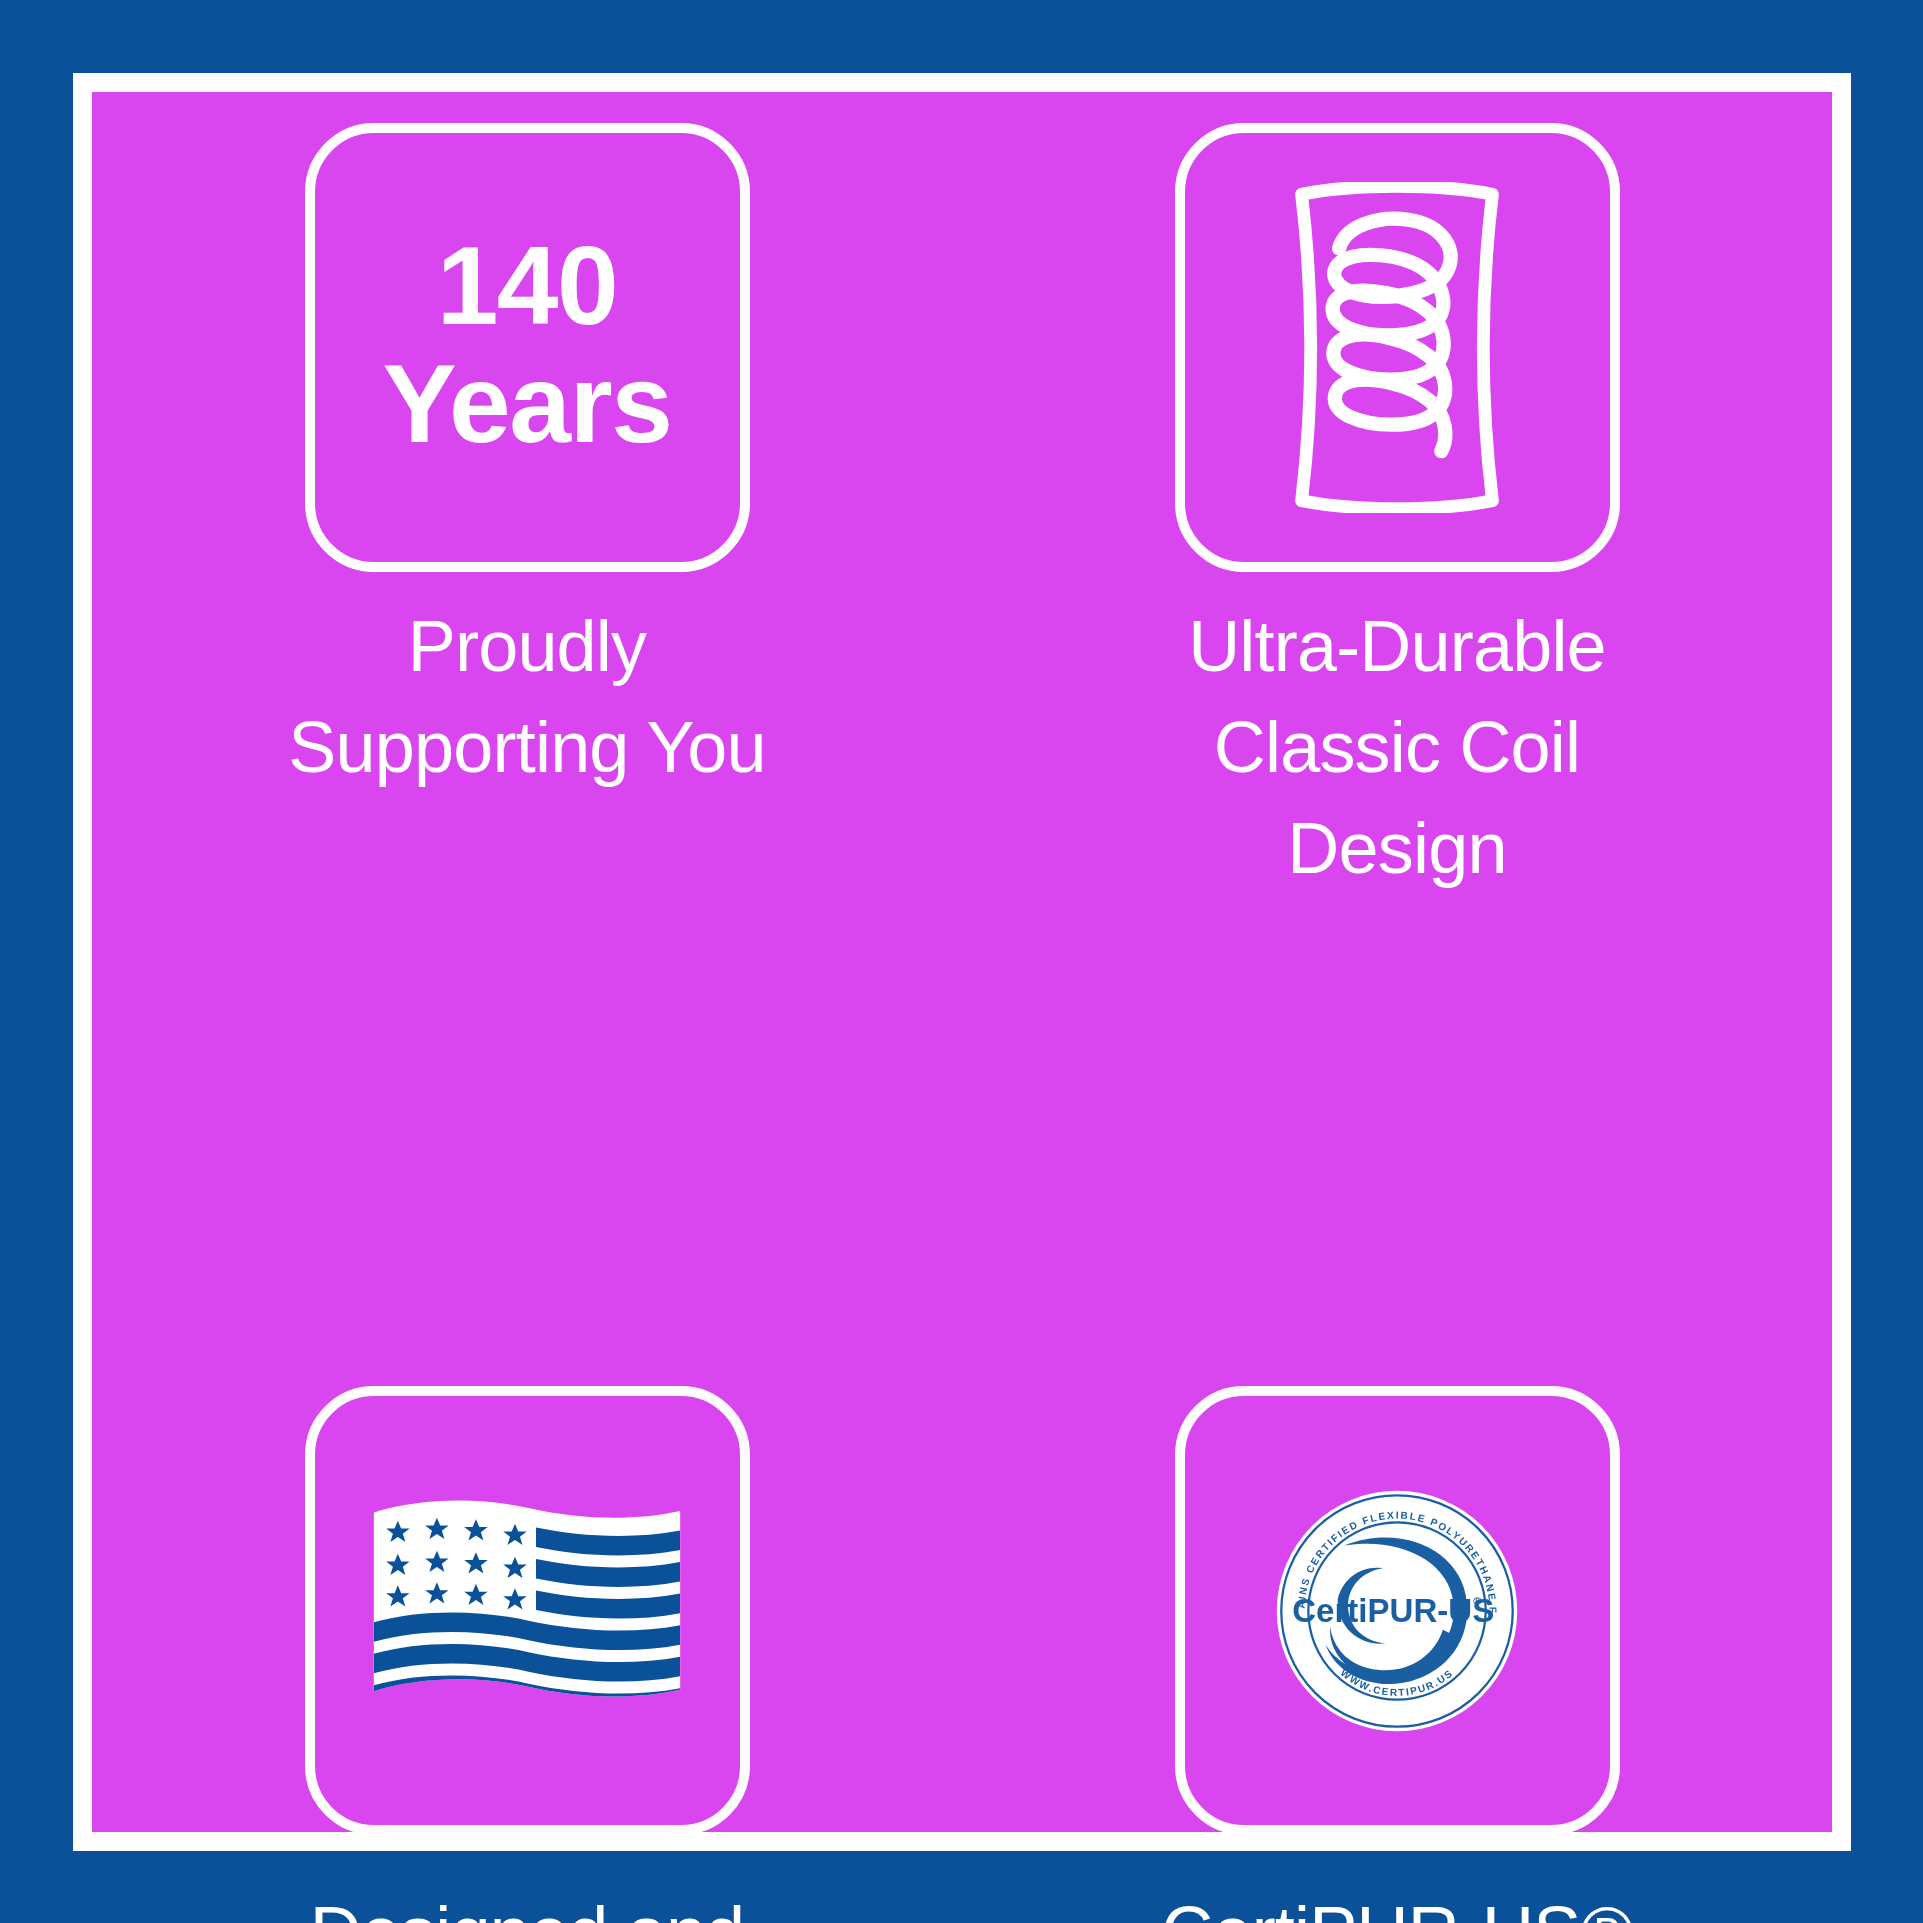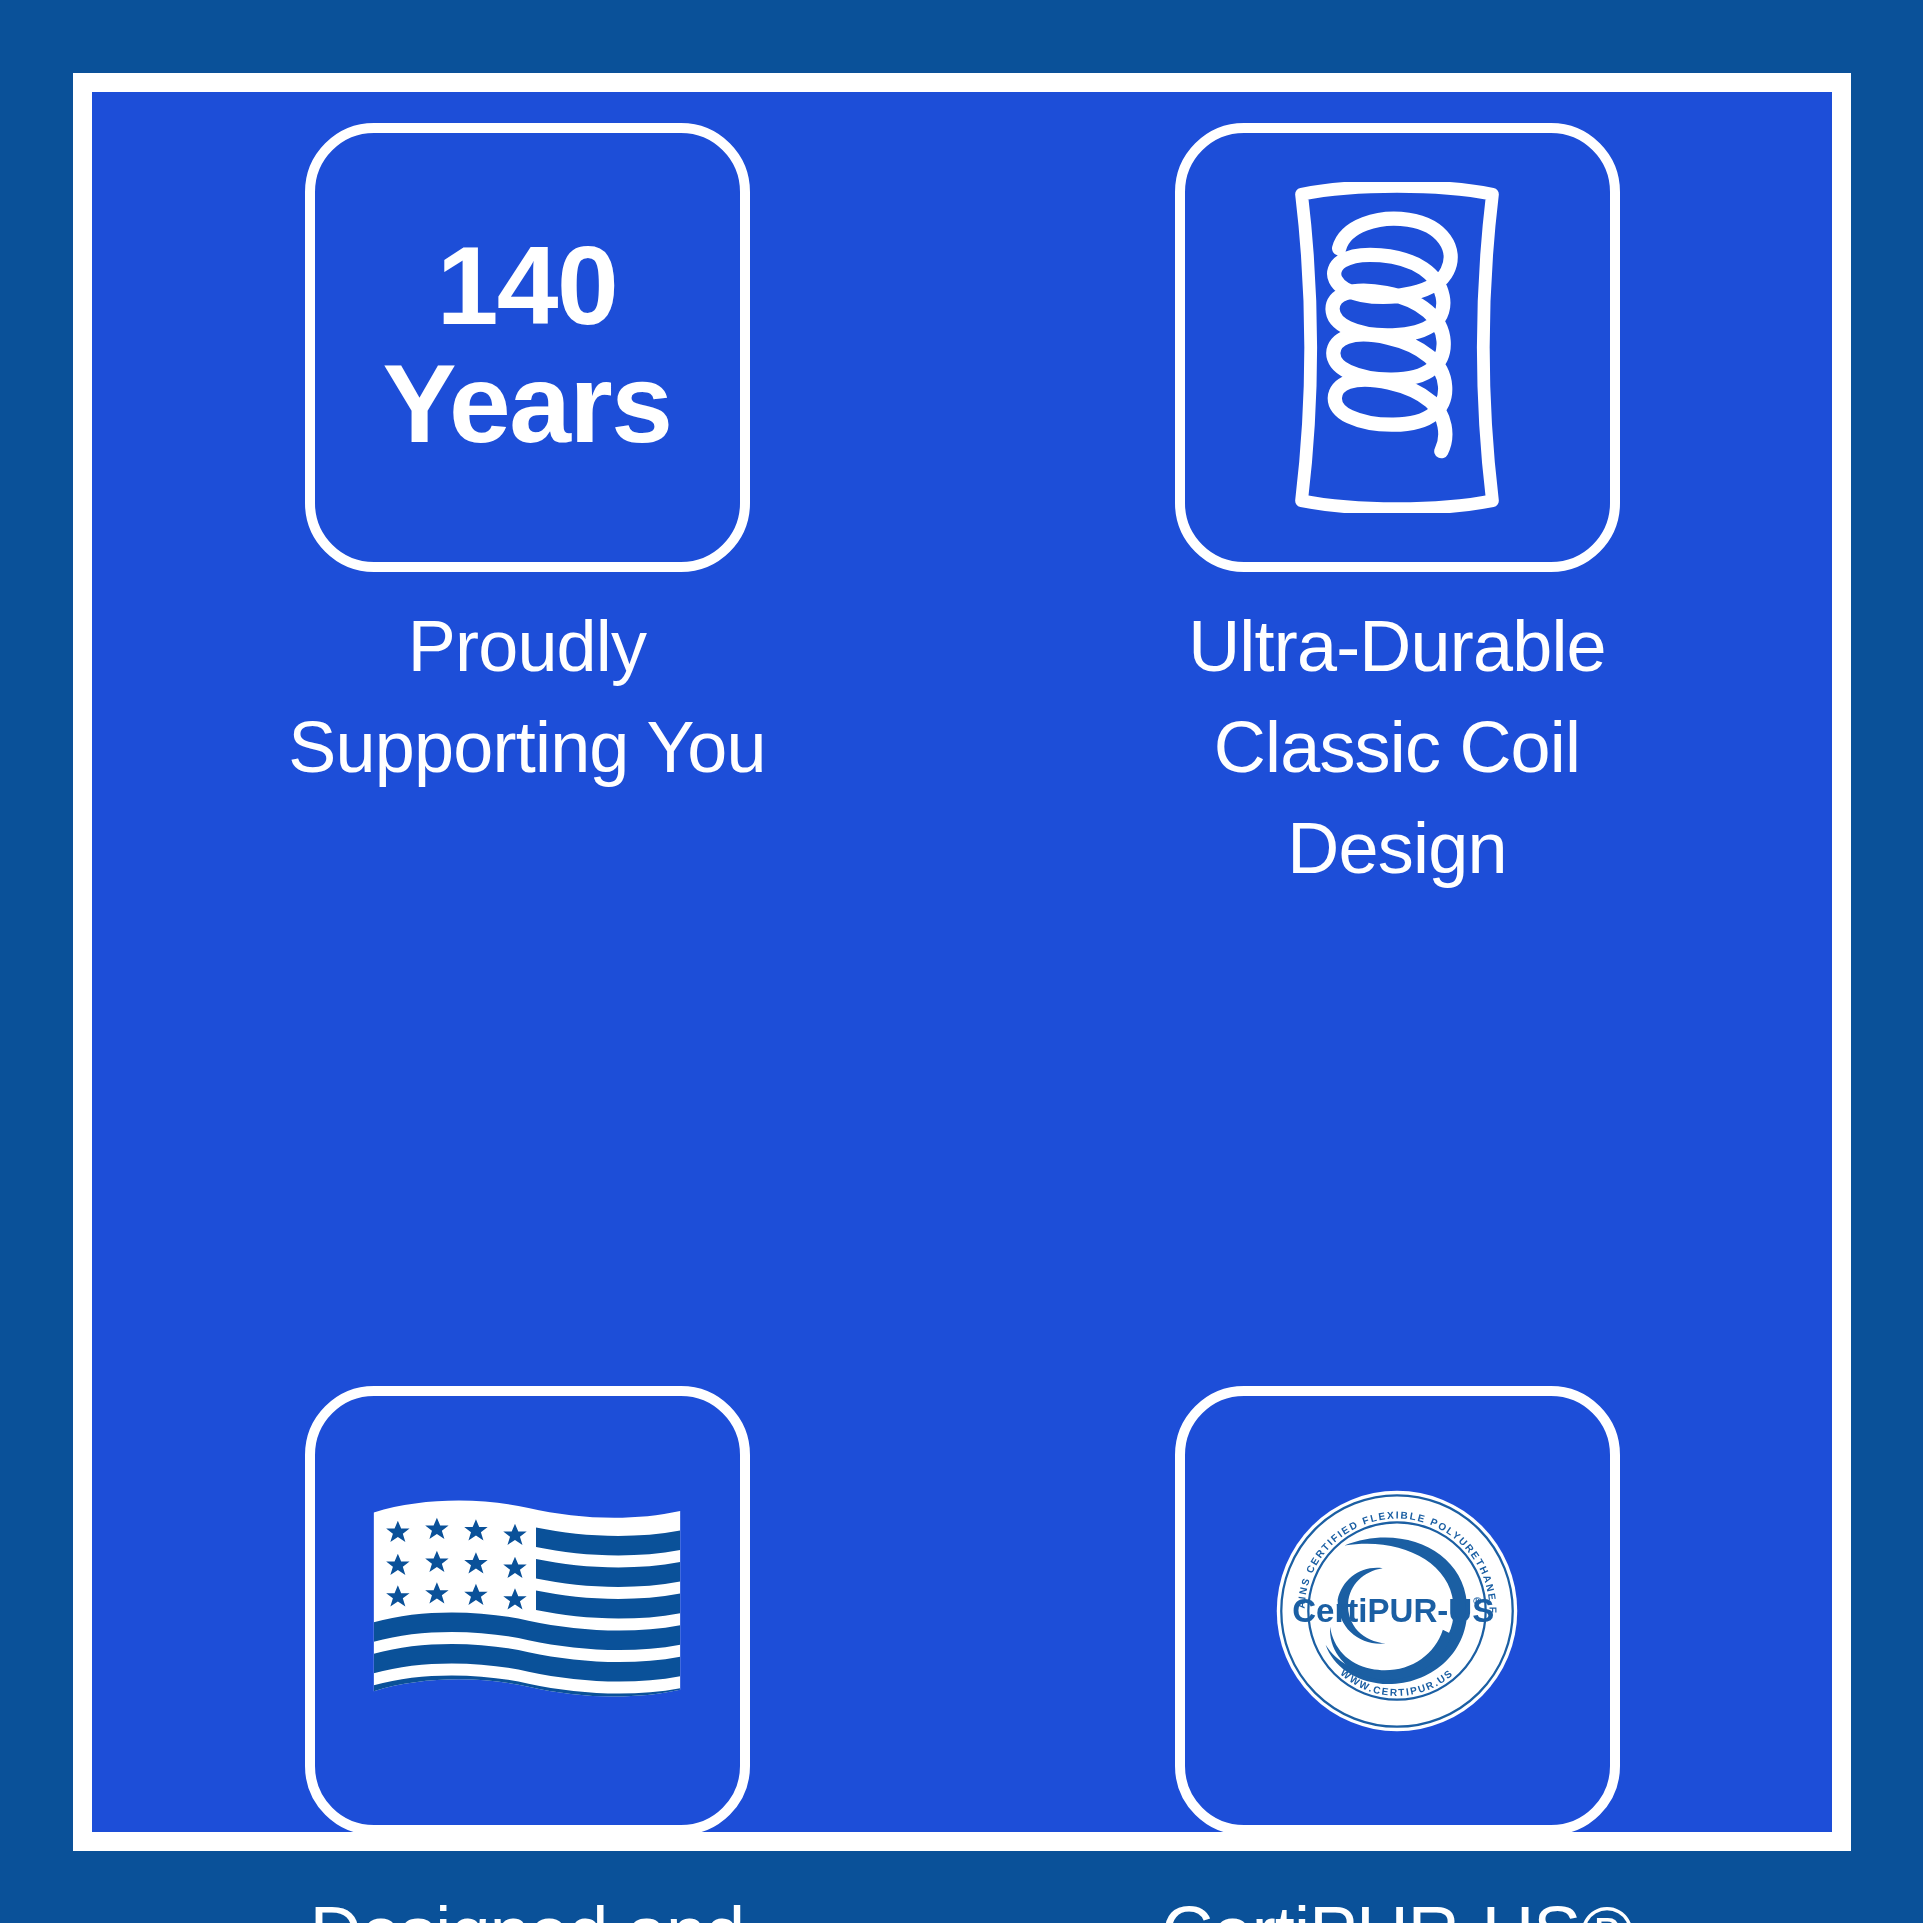--- a/index.html
+++ b/index.html
@@ -8,21 +8,21 @@
     background:#0a5199;
     font-family:"Liberation Sans","DejaVu Sans",sans-serif;
     overflow:hidden;
   }
   #badge-panel{
     position:absolute;
     left:73px;top:73px;
     width:1778px;height:1778px;
     box-sizing:border-box;
     border:19.5px solid #ffffff;
-    background:#1d4ed8;
+    background:#d946ef;
   }
   #badge-grid{
     position:absolute;
     inset:0;
     display:grid;
     grid-template-columns:1fr 1fr;
     grid-template-rows:1fr 1fr;
   }
   .badge-cell{
     position:relative;

